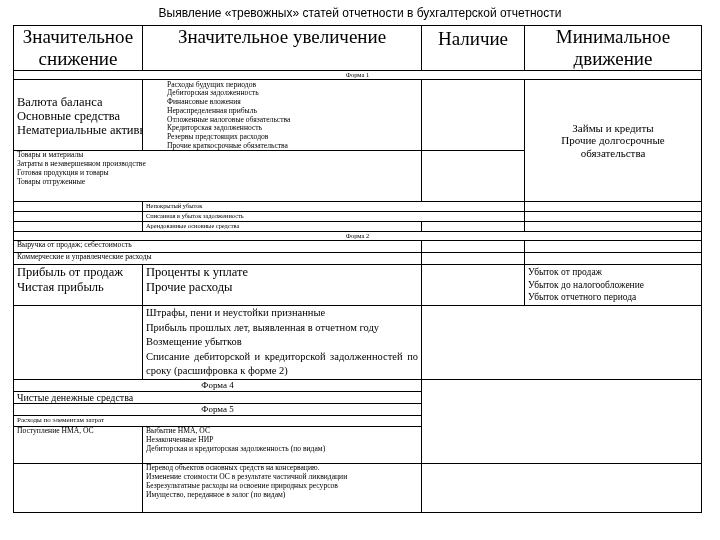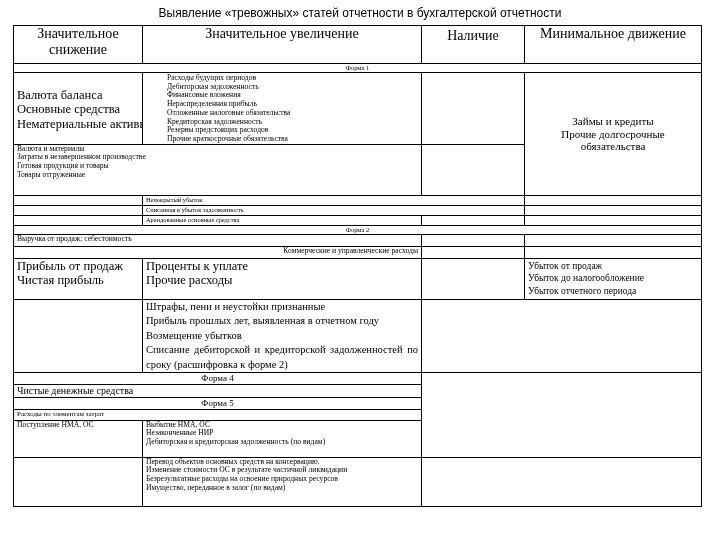--- a/index.html
+++ b/index.html
@@ -4,21 +4,21 @@
 <style>
   html, body { margin: 0; padding: 0; background: #ffffff; }
   body { width: 720px; height: 540px; position: relative; overflow: hidden;
          font-family: "Liberation Serif", serif; color: #000; }
   .title { position: absolute; left: 0; top: 6px; width: 720px; text-align: center;
            font-family: "Liberation Sans", sans-serif; font-size: 12px; letter-spacing: 0; }
   table.grid { position: absolute; left: 13px; top: 25px; width: 688px;
                border-collapse: collapse; table-layout: fixed; }
   table.grid td { border: 1px solid #000; padding: 0 3px; vertical-align: top;
                   line-height: 1.15; overflow: hidden; }
-  .hdr td { font-size: 14px; text-align: center; vertical-align: middle; height: 35px; line-height: 17px; }
+  .hdr td { font-size: 19px; text-align: center; vertical-align: middle; height: 35px; line-height: 17px; }
   .form-row td { font-size: 6.5px; text-align: center; height: 8px; line-height: 8px; padding: 0; }
   .form-row.big td { font-size: 9px; height: 11px; line-height: 11px; }
   .sm { font-size: 7.6px; line-height: 11.2px; }
   .xs { font-size: 6.4px; line-height: 9.5px; }
   .lg { font-size: 12.5px; line-height: 17.5px; }
   .md { font-size: 11px; line-height: 13px; }
   .center-mid { text-align: center; vertical-align: middle !important; }
   .justify { text-align: justify; text-align-last: left; }
   .line { display: block; white-space: nowrap; }
   .line.wrap { white-space: normal; }
@@ -66,21 +66,21 @@
     </td>
     <td></td>
     <td rowspan="2" class="md center-mid">
       <span class="line">Займы и кредиты</span>
       <span class="line wrap" style="padding:0 18px;">Прочие долгосрочные обязательства</span>
     </td>
   </tr>
 
   <tr>
     <td colspan="2" class="sm" style="height:50px;">
-      <span class="line">Валюта и материалы</span>
+      <span class="line">Товары и материалы</span>
       <span class="line">Затраты в незавершенном производстве</span>
       <span class="line">Готовая продукция и товары</span>
       <span class="line">Товары отгруженные</span>
     </td>
     <td></td>
   </tr>
 
   <tr class="xs">
     <td style="height:9px;"></td>
     <td colspan="2" class="xs">Непокрытый убыток</td>
@@ -100,21 +100,21 @@
 
   <tr class="form-row">
     <td colspan="4">Форма 2</td>
   </tr>
   <tr>
     <td colspan="2" class="sm" style="height:11px;">Выручка от продаж; себестоимость</td>
     <td></td>
     <td></td>
   </tr>
   <tr>
-    <td colspan="2" class="sm" style="height:11px;text-align:right;">Коммерческие и управленческие расходы</td>
+    <td colspan="2" class="sm" style="height:11px;">Коммерческие и управленческие расходы</td>
     <td></td>
     <td></td>
   </tr>
   <tr>
     <td class="lg" style="height:40px;">
       <span class="line">Прибыль от продаж</span>
       <span class="line">Чистая прибыль</span>
     </td>
     <td class="lg">
       <span class="line">Проценты к уплате</span>

